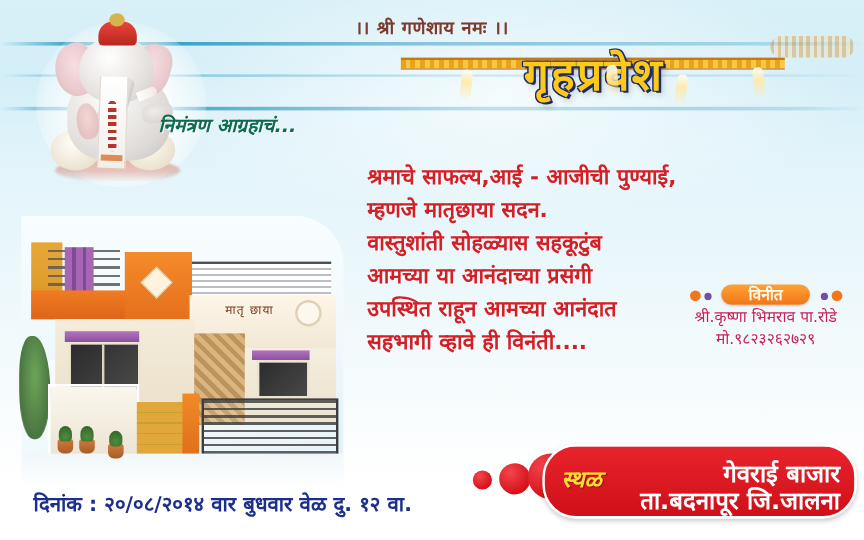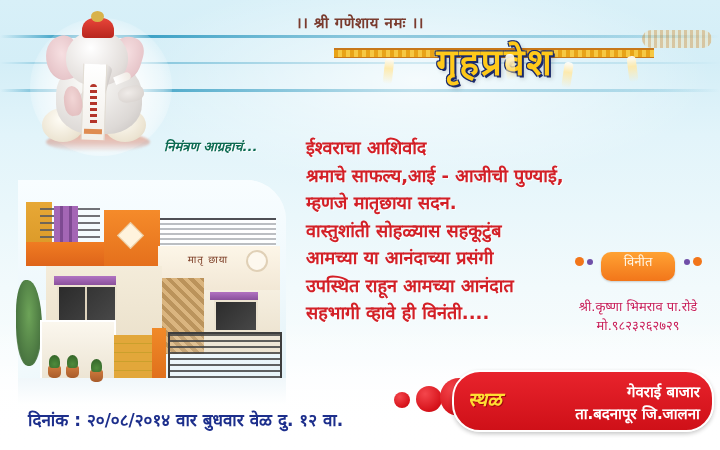--- a/index.html
+++ b/index.html
@@ -227,29 +227,28 @@
     opacity: .92;
   }
   .title-sparkle.a { left: 64px; top: 16px; transform: rotate(6deg); }
   .title-sparkle.b { left: 186px; top: 12px; transform: rotate(-4deg); }
   .title-sparkle.c { left: 243px; top: 20px; transform: rotate(8deg); }
   .title-sparkle.d { left: 308px; top: 14px; transform: rotate(-7deg); }
 
   
   #subtitle {
     position: absolute;
-    left: 164px; top: 93px;
-    font-family: "DejaVu Sans", sans-serif;
-    font-size: 13px;
+    left: 132px; top: 93px;
+    font-family: "DejaVu Sans", sans-serif;
+    font-size: 16px;
     font-weight: bold;
     font-style: italic;
     color: #0d6b52;
     text-shadow: 1px 1px 0 rgba(255,255,255,.9);
     z-index: 8;
-    margin-top: 44px;
   }
 
   
   #house {
     position: absolute;
     left: 18px; top: 180px;
     width: 268px; height: 225px;
     z-index: 6;
   }
   #house .ph-bg {
@@ -440,28 +439,28 @@
   
   #vineet-block {
     position: absolute;
     left: 556px; top: 236px;
     width: 164px;
     text-align: center;
     z-index: 9;
   }
   #vineet-banner {
     position: relative;
-    margin: 16px auto;
-    width: 74px; height: 29px;
+    margin: 1px auto;
+    width: 74px; height: 17px;
     background: linear-gradient(180deg,#ffa233,#f2761a);
     border-radius: 10px;
     color: #fff7e8;
     font-family: "DejaVu Sans", sans-serif;
     font-size: 13px;
-    font-weight: normal;
+    font-weight: bold;
     line-height: 19px;
     box-shadow: 0 1px 2px rgba(0,0,0,.18);
   }
   .vin-dot {
     position: absolute;
     top: 5px;
     border-radius: 50%;
     background: #f2761a;
   }
   .vin-dot.d1 { left: -26px; width: 9px; height: 9px; }
@@ -510,21 +509,21 @@
     font-size: 19px;
     font-weight: bold;
     font-style: italic;
     color: #ffdf33;
     text-shadow: 1px 1px 0 rgba(120,0,0,.6);
   }
   #venue .venue-l1, #venue .venue-l2 {
     position: absolute;
     right: 12px;
     font-family: "DejaVu Sans", sans-serif;
-    font-size: 15px;
+    font-size: 20px;
     font-weight: bold;
     color: #ffffff;
     white-space: nowrap;
   }
   #venue .venue-l1 { top: 9px; }
   #venue .venue-l2 { top: 31px; }
   .venue-ball {
     position: absolute;
     border-radius: 50%;
     background: radial-gradient(circle at 35% 30%, #f4464c, #d6121a 70%, #b50d14);
@@ -612,21 +611,20 @@
     <div class="gate-wood"></div>
     <div class="gate-pillar"></div>
     <div class="gate-grill"></div>
     <div class="ground"></div>
     <div class="pot p1"></div>
     <div class="pot p2"></div>
     <div class="pot p3"></div>
   </div>
 
   <div id="verse">
-    <div class="line">ईश्वराचा आशिर्वाद</div>
     <div class="line">श्रमाचे साफल्य,आई - आजीची पुण्याई,</div>
     <div class="line">म्हणजे मातृछाया सदन.</div>
     <div class="line">वास्तुशांती सोहळ्यास सहकूटुंब</div>
     <div class="line">आमच्या या आनंदाच्या प्रसंगी</div>
     <div class="line">उपस्थित राहून आमच्या आनंदात</div>
     <div class="line">सहभागी व्हावे ही विनंती....</div>
   </div>
 
   <div id="vineet-block">
     <div id="vineet-banner">विनीत<span class="vin-dot d1"></span><span class="vin-dot d2"></span><span class="vin-dot d3"></span><span class="vin-dot d4"></span></div>

